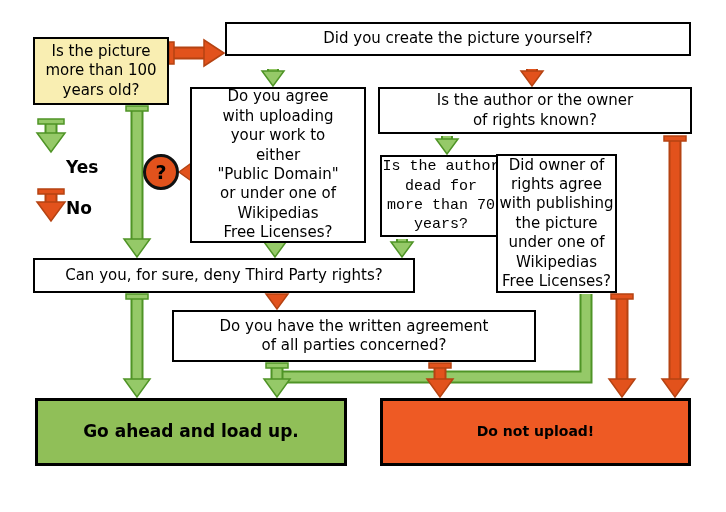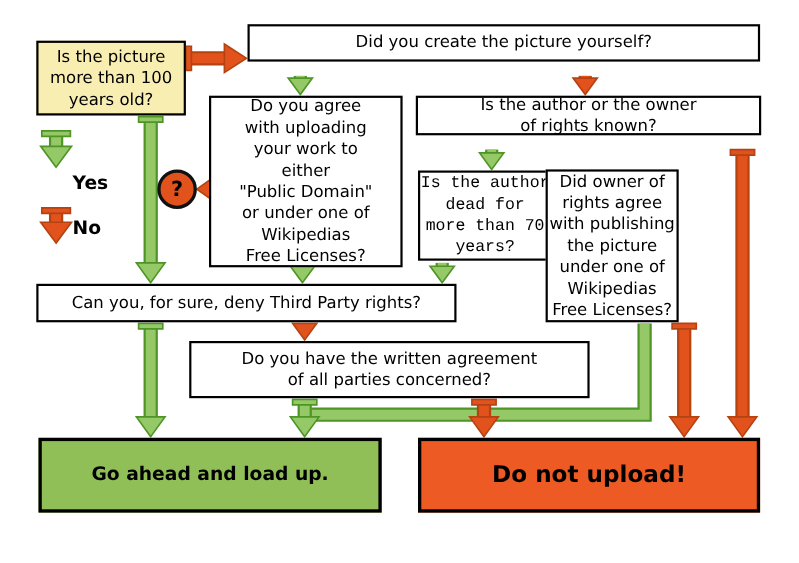--- a/index.html
+++ b/index.html
@@ -12,34 +12,34 @@
   .node {
     position:absolute; box-sizing:border-box; z-index:2;
     display:flex; align-items:center; justify-content:center;
     text-align:center; white-space:pre-line;
     background:#fff; border:2px solid #000000; color:#000;
     font-size:15px; line-height:19.4px;
   }
   .node-age          { left:33px;  top:37px;  width:136px; height:68px; background:var(--start-fill,#f9eeb2); }
   .node-created      { left:225px; top:22px;  width:466px; height:34px; }
   .node-agree        { left:190px; top:87px;  width:176px; height:156px;text-align:center; }
-  .node-author-known { left:378px; top:87px;  width:314px; height:36px; }
+  .node-author-known { left:378px; top:87px;  width:314px; height:47px; }
   .node-author-dead  { left:380px; top:155px; width:122px; height:82px;font-family:Liberation Mono, monospace; }
   .node-owner-agree  { left:496px; top:154px; width:121px; height:139px; }
   .node-third-party  { left:33px;  top:258px; width:382px; height:35px; }
   .node-written      { left:172px; top:310px; width:364px; height:52px; }
   .node-go {
     left:35px; top:398px; width:312px; height:68px;
     background:var(--go-fill,#90bf58); border-width:3px;
     font-weight:bold; font-size:17px;
   }
   .node-stop {
     left:380px; top:398px; width:311px; height:68px;
     background:var(--stop-fill,#ee5a24); border-width:3px;
-    font-weight:bold; font-size:21px;
+    font-weight:bold; font-size:14px;
   }
   .qcircle {
     position:absolute; left:143px; top:154px; width:30px; height:30px;
     border-radius:50%; background:var(--no-fill,#e2521c); border:3px solid #111;
     z-index:3; display:flex; align-items:center; justify-content:center;
     font-weight:bold; font-size:19px; color:#000;
   }
   .legend-label {
     position:absolute; z-index:2; font-weight:bold; font-size:17px; color:#000;
   }

